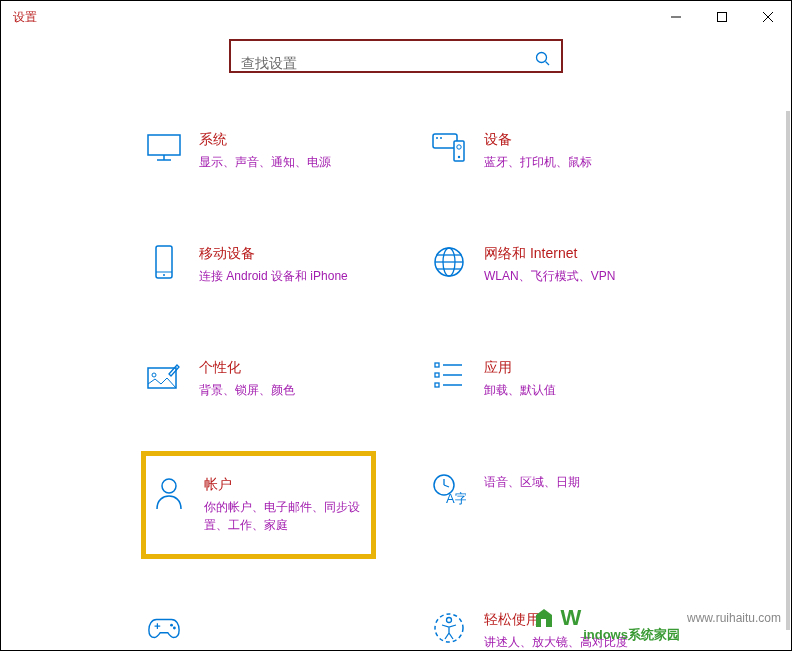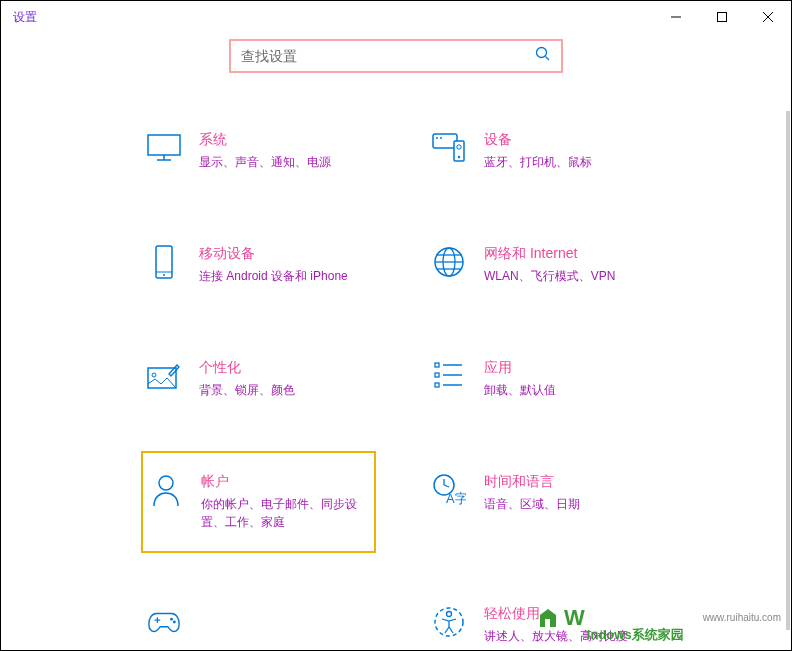--- a/index.html
+++ b/index.html
@@ -17,21 +17,21 @@
       overflow: hidden;
     }
     .titlebar {
       height: 32px;
       display: flex;
       align-items: center;
       padding-left: 12px;
     }
     .titlebar-title {
       font-size: 12px;
-      color: #6d28d9;
+      color: #b91c1c;
     }
     .window-controls {
       position: absolute;
       top: 0;
       right: 0;
       display: flex;
     }
     .win-btn {
       width: 46px;
       height: 32px;
@@ -45,23 +45,23 @@
       height: 10px;
     }
     .search-wrap {
       display: flex;
       justify-content: center;
       margin-top: 6px;
     }
     .search-box {
       width: 334px;
       height: 34px;
-      border: 2px solid #fca5a5;
-      display: flex;
-      align-items: center;
+      border: 2px solid #7f1d1d;
+      display: flex;
+      align-items: flex-end;
       padding: 0 10px;
     }
     .search-box input {
       flex: 1;
       border: none;
       outline: none;
       font-size: 14px;
       color: #666;
     }
     .search-box input::placeholder {
@@ -91,30 +91,30 @@
       color: #8b5cf6;
       display: flex;
       align-items: center;
       justify-content: center;
     }
     .cat-text {
       flex: 1;
     }
     .cat-title {
       font-size: 14px;
-      color: #ec4899;
+      color: #b91c1c;
       margin-bottom: 4px;
     }
     .cat-desc {
       font-size: 12px;
       color: #a21caf;
       line-height: 1.5;
     }
     .highlight {
-      border: 2px solid #eab308;
+      border: 5px solid #eab308;
       padding: 20px 6px 20px 6px;
       margin: -14px 0 -14px 0;
     }
     .scrollbar {
       position: absolute;
       right: 1px;
       top: 110px;
       bottom: 20px;
       width: 4px;
       background: #ccc;
@@ -133,22 +133,22 @@
       font-size: 22px;
       font-weight: bold;
     }
     .watermark .wt1 {
       color: #3a9b35;
       font-weight: bold;
       margin-top: 35px;
     }
     .watermark .wt2 {
       color: #888;
-      font-size: 10px;
-      margin-left: 17px;
+      font-size: 12px;
+      margin-left: 5px;
     }
   </style>
 </head>
 <body>
 
 <div class="titlebar">
   <span class="titlebar-title">设置</span>
 </div>
 
 <div class="window-controls">
@@ -293,21 +293,20 @@
   <div class="cat">
     <div class="cat-icon">
       <svg width="34" height="34" viewBox="0 0 34 34">
           <circle cx="12" cy="12" r="10" fill="none" stroke="#0078d7" stroke-width="1.5"></circle>
           <line x1="12" y1="6" x2="12" y2="12" stroke="#0078d7" stroke-width="1.3"></line>
           <line x1="12" y1="12" x2="17" y2="14" stroke="#0078d7" stroke-width="1.3"></line>
           <text x="14" y="30" font-size="13" fill="#0078d7" font-family="sans-serif">A字</text>
         </svg>
     </div>
     <div class="cat-text">
-      <div class="cat-title">时间和语言</div>
       <div class="cat-desc">语音、区域、日期</div>
     </div>
   </div>
 
   <div class="cat">
     <div class="cat-icon">
       <svg width="36" height="26" viewBox="0 0 36 26">
           <path d="M 10 4 L 26 4 C 31 4 34 9 34 15 C 34 20 32 23 28 23 C 26 23 24 21 22 18 L 14 18 C 12 21 10 23 8 23 C 4 23 2 20 2 15 C 2 9 5 4 10 4 Z" fill="none" stroke="#0078d7" stroke-width="1.5"></path>
           <circle cx="26" cy="10" r="1.5" fill="#0078d7"></circle>
           <circle cx="29" cy="13" r="1.5" fill="#0078d7"></circle>

